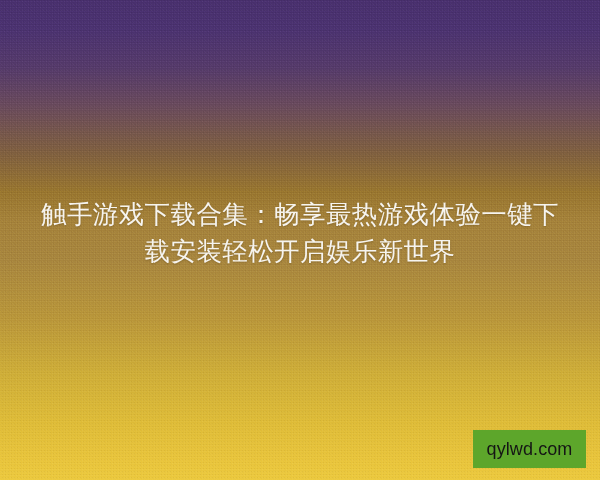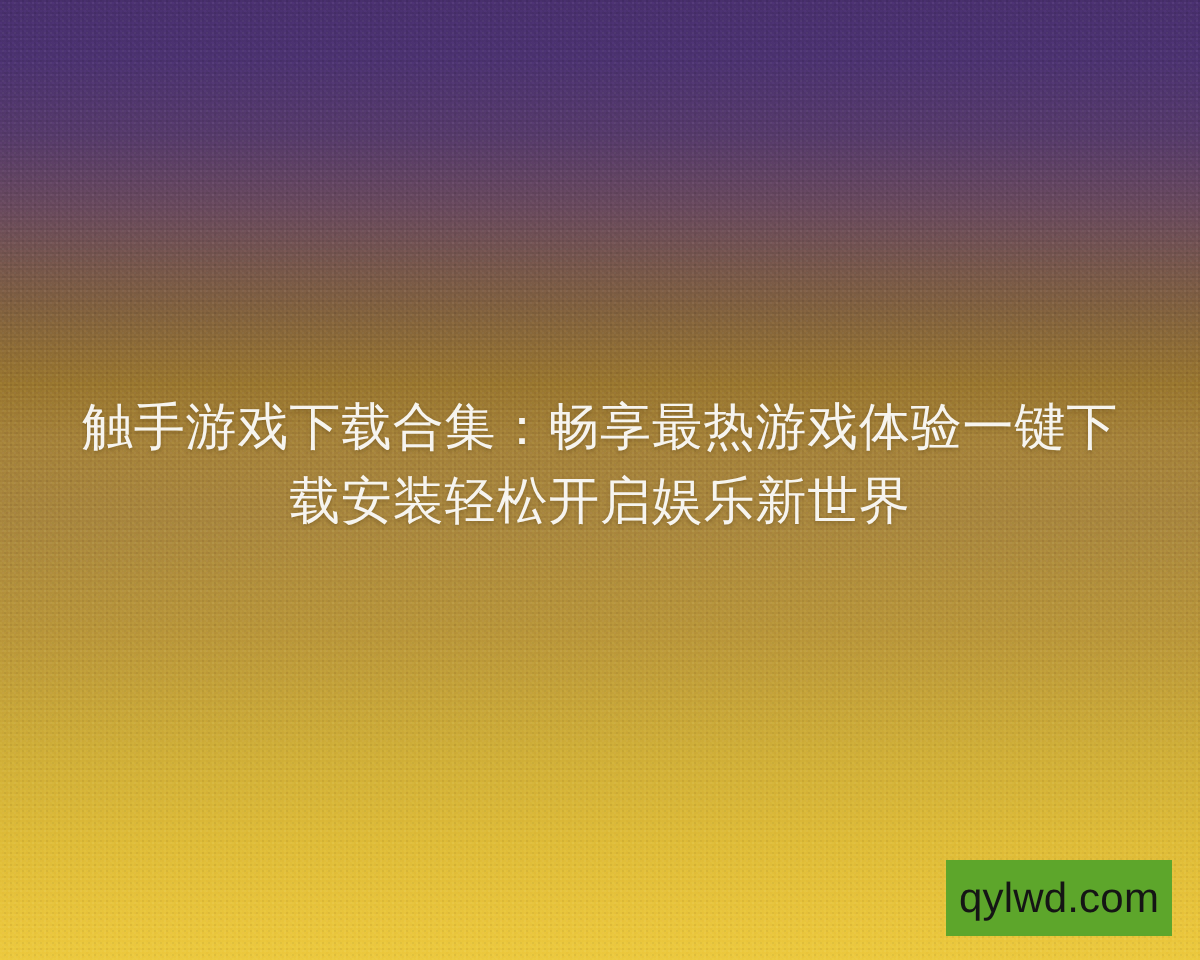--- a/index.html
+++ b/index.html
@@ -85,21 +85,21 @@
     width: 113px;
     height: 38px;
     background: #5da62b;
     display: flex;
     align-items: center;
     justify-content: center;
     border-radius: 0;
   }
   .badge-label {
     color: #151515;
-    font-size: 21px;
+    font-size: 18px;
     line-height: 1;
     font-weight: 400;
     letter-spacing: 0.1px;
   }
 </style>
 </head>
 <body>
 
 <div class="cover">
 

